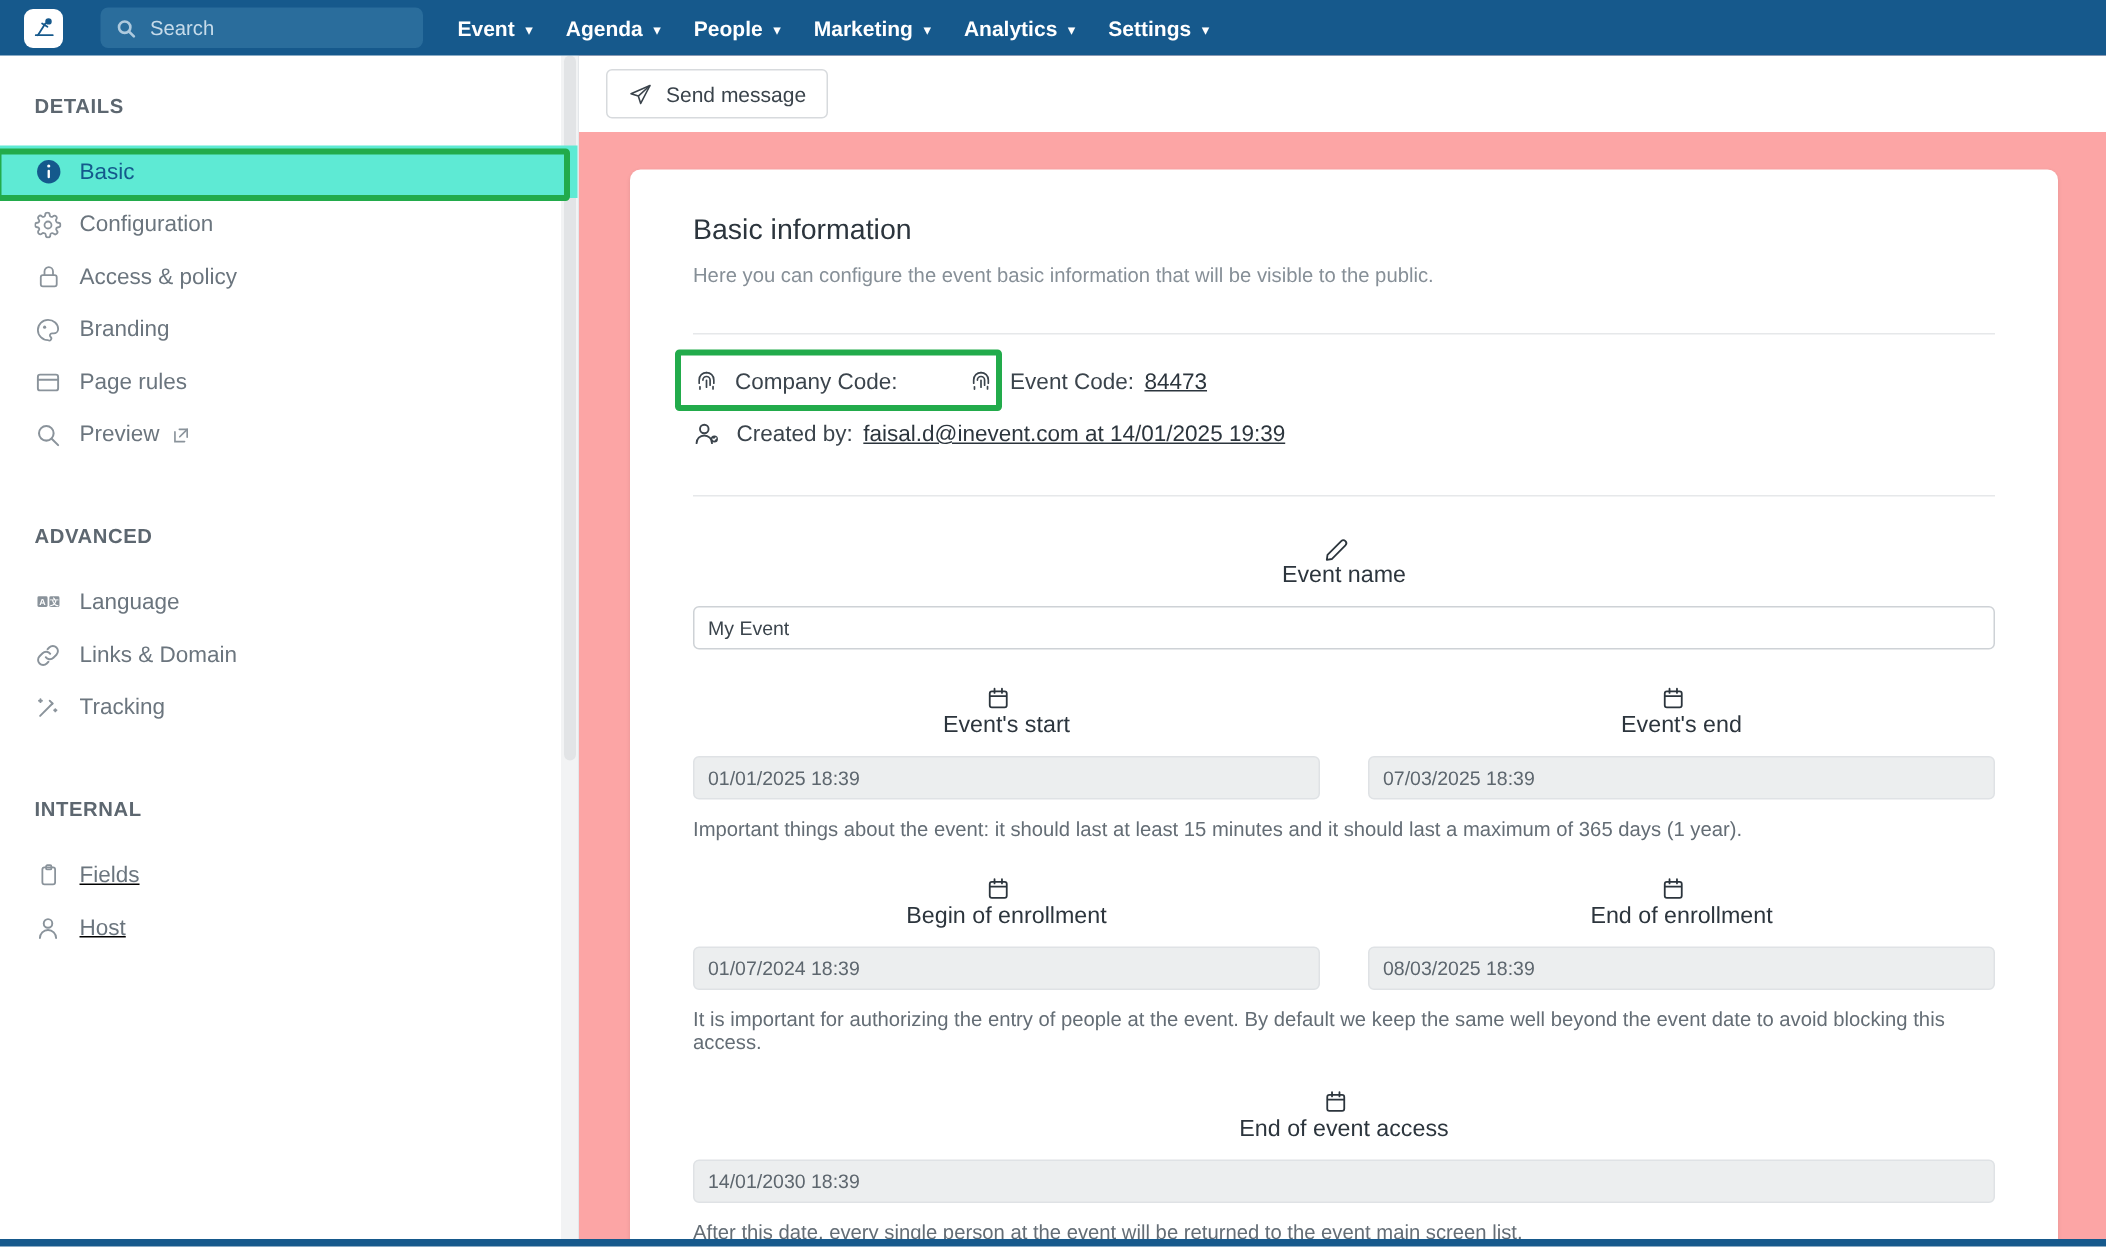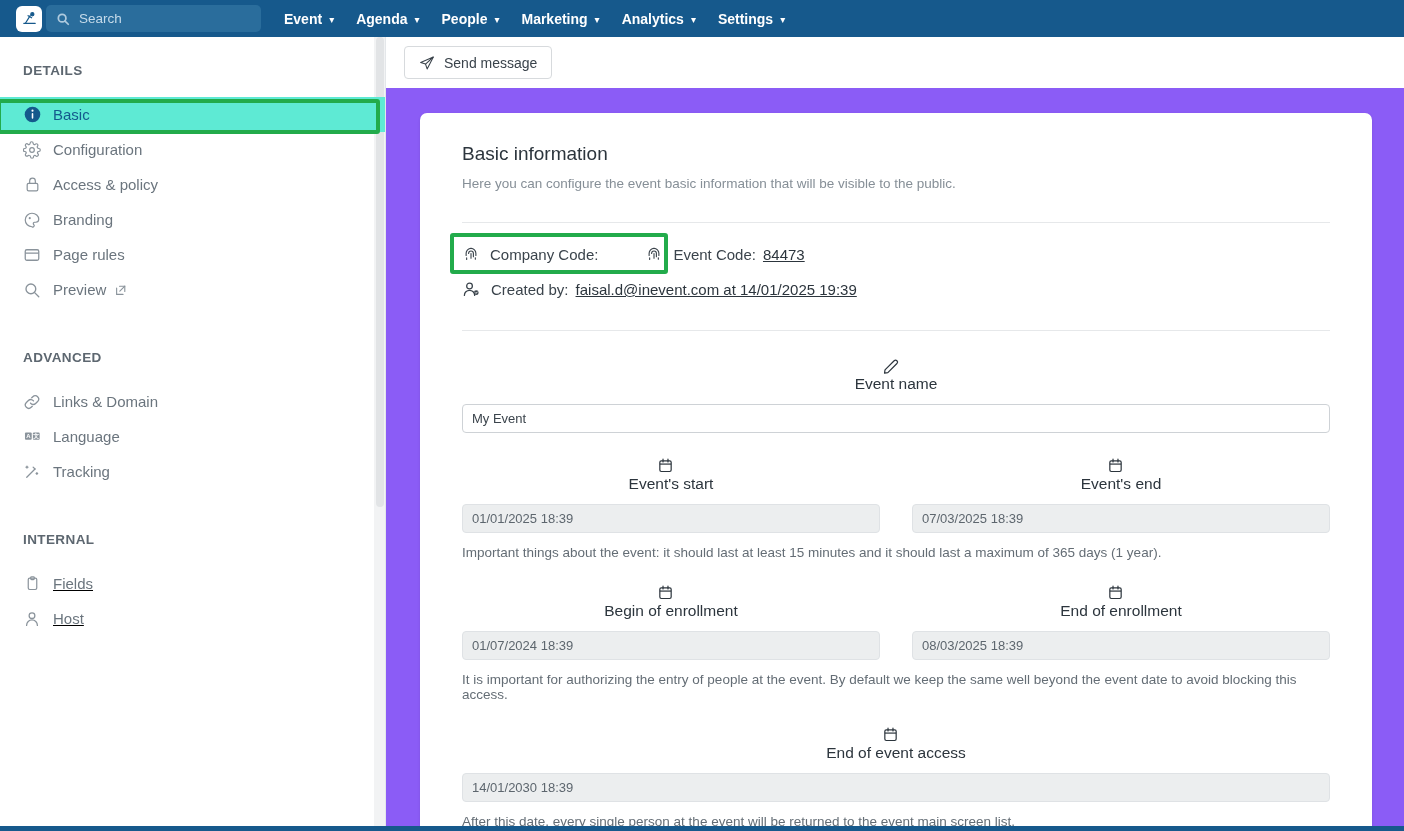--- a/index.html
+++ b/index.html
@@ -25,21 +25,21 @@
     width: 26px; height: 26px;
     margin-left: 16px;
     background: #ffffff;
     border-radius: 6px;
     display: flex; align-items: center; justify-content: center;
     flex: none;
   }
   .logo-tile svg { display:block; }
 
   .searchbox {
-    margin-left: 4px;
+    margin-left: 25px;
     width: 215px; height: 27px;
     background: #2a6d9c;
     border-radius: 5px;
     display: flex;
     align-items: center;
     padding: 0 10px;
     flex: none;
   }
   .searchbox .s-ico { width: 14px; height: 14px; flex:none; opacity:.85; }
   .searchbox .s-txt {
@@ -143,21 +143,21 @@
     border-radius: 3px;
     pointer-events: none;
     z-index: 5;
   }
 
   
   .main {
     position: absolute;
     top: 37px; left: 386px;
     width: 1018px; height: 789px;
-    background: #8b5cf6;
+    background: #fca5a5;
     overflow: hidden;
   }
   .main-toolbar {
     position: absolute;
     top: 0; left: 0;
     width: 1018px; height: 51px;
     background: #ffffff;
     display: flex; align-items: center;
     padding-left: 18px;
   }
@@ -429,38 +429,38 @@
     </div>
   </div>
 
   <div class="hl-basic"></div>
 
   <div class="sb-section sb-s-advanced">ADVANCED</div>
   <div class="sb-list sb-list-advanced">
 
     <div class="sb-item">
       <span class="sb-ico">
-        <svg width="18" height="18" viewBox="0 0 24 24" fill="none" stroke="#8a939b" stroke-width="1.7" stroke-linecap="round">
-            <path d="M10 13.5a4.5 4.5 0 006.8.5l2.7-2.7a4.5 4.5 0 10-6.4-6.4l-1.5 1.5"></path>
-            <path d="M14 10.5a4.5 4.5 0 00-6.8-.5L4.5 12.7a4.5 4.5 0 106.4 6.4l1.5-1.5"></path>
-          </svg>
-      </span>
-      <span class="sb-lbl">Links &amp; Domain</span>
-    </div>
-
-    <div class="sb-item">
-      <span class="sb-ico">
         <svg width="19" height="19" viewBox="0 0 24 24">
             <rect x="2.5" y="7" width="8.5" height="9" rx="1.2" fill="#8a939b"></rect>
             <text x="6.7" y="14.3" font-size="7.5" fill="#fff" text-anchor="middle" font-family="Liberation Sans, sans-serif" font-weight="bold">A</text>
             <rect x="12.5" y="7" width="8.5" height="9" rx="1.2" fill="#8a939b"></rect>
             <text x="16.7" y="14.3" font-size="7.5" fill="#fff" text-anchor="middle" font-family="Liberation Sans, sans-serif" font-weight="bold">文</text>
           </svg>
       </span>
       <span class="sb-lbl">Language</span>
+    </div>
+
+    <div class="sb-item">
+      <span class="sb-ico">
+        <svg width="18" height="18" viewBox="0 0 24 24" fill="none" stroke="#8a939b" stroke-width="1.7" stroke-linecap="round">
+            <path d="M10 13.5a4.5 4.5 0 006.8.5l2.7-2.7a4.5 4.5 0 10-6.4-6.4l-1.5 1.5"></path>
+            <path d="M14 10.5a4.5 4.5 0 00-6.8-.5L4.5 12.7a4.5 4.5 0 106.4 6.4l1.5-1.5"></path>
+          </svg>
+      </span>
+      <span class="sb-lbl">Links &amp; Domain</span>
     </div>
 
     <div class="sb-item">
       <span class="sb-ico">
         <svg width="18" height="18" viewBox="0 0 24 24" fill="none" stroke="#8a939b" stroke-width="1.7" stroke-linecap="round">
             <path d="M5 19l11-11"></path>
             <path d="M13.5 5.5l2.5 2.5"></path>
             <path d="M4 5.5h2.6M5.3 4.2v2.6"></path>
             <path d="M17.5 14h2M18.5 13v2"></path>
           </svg>

